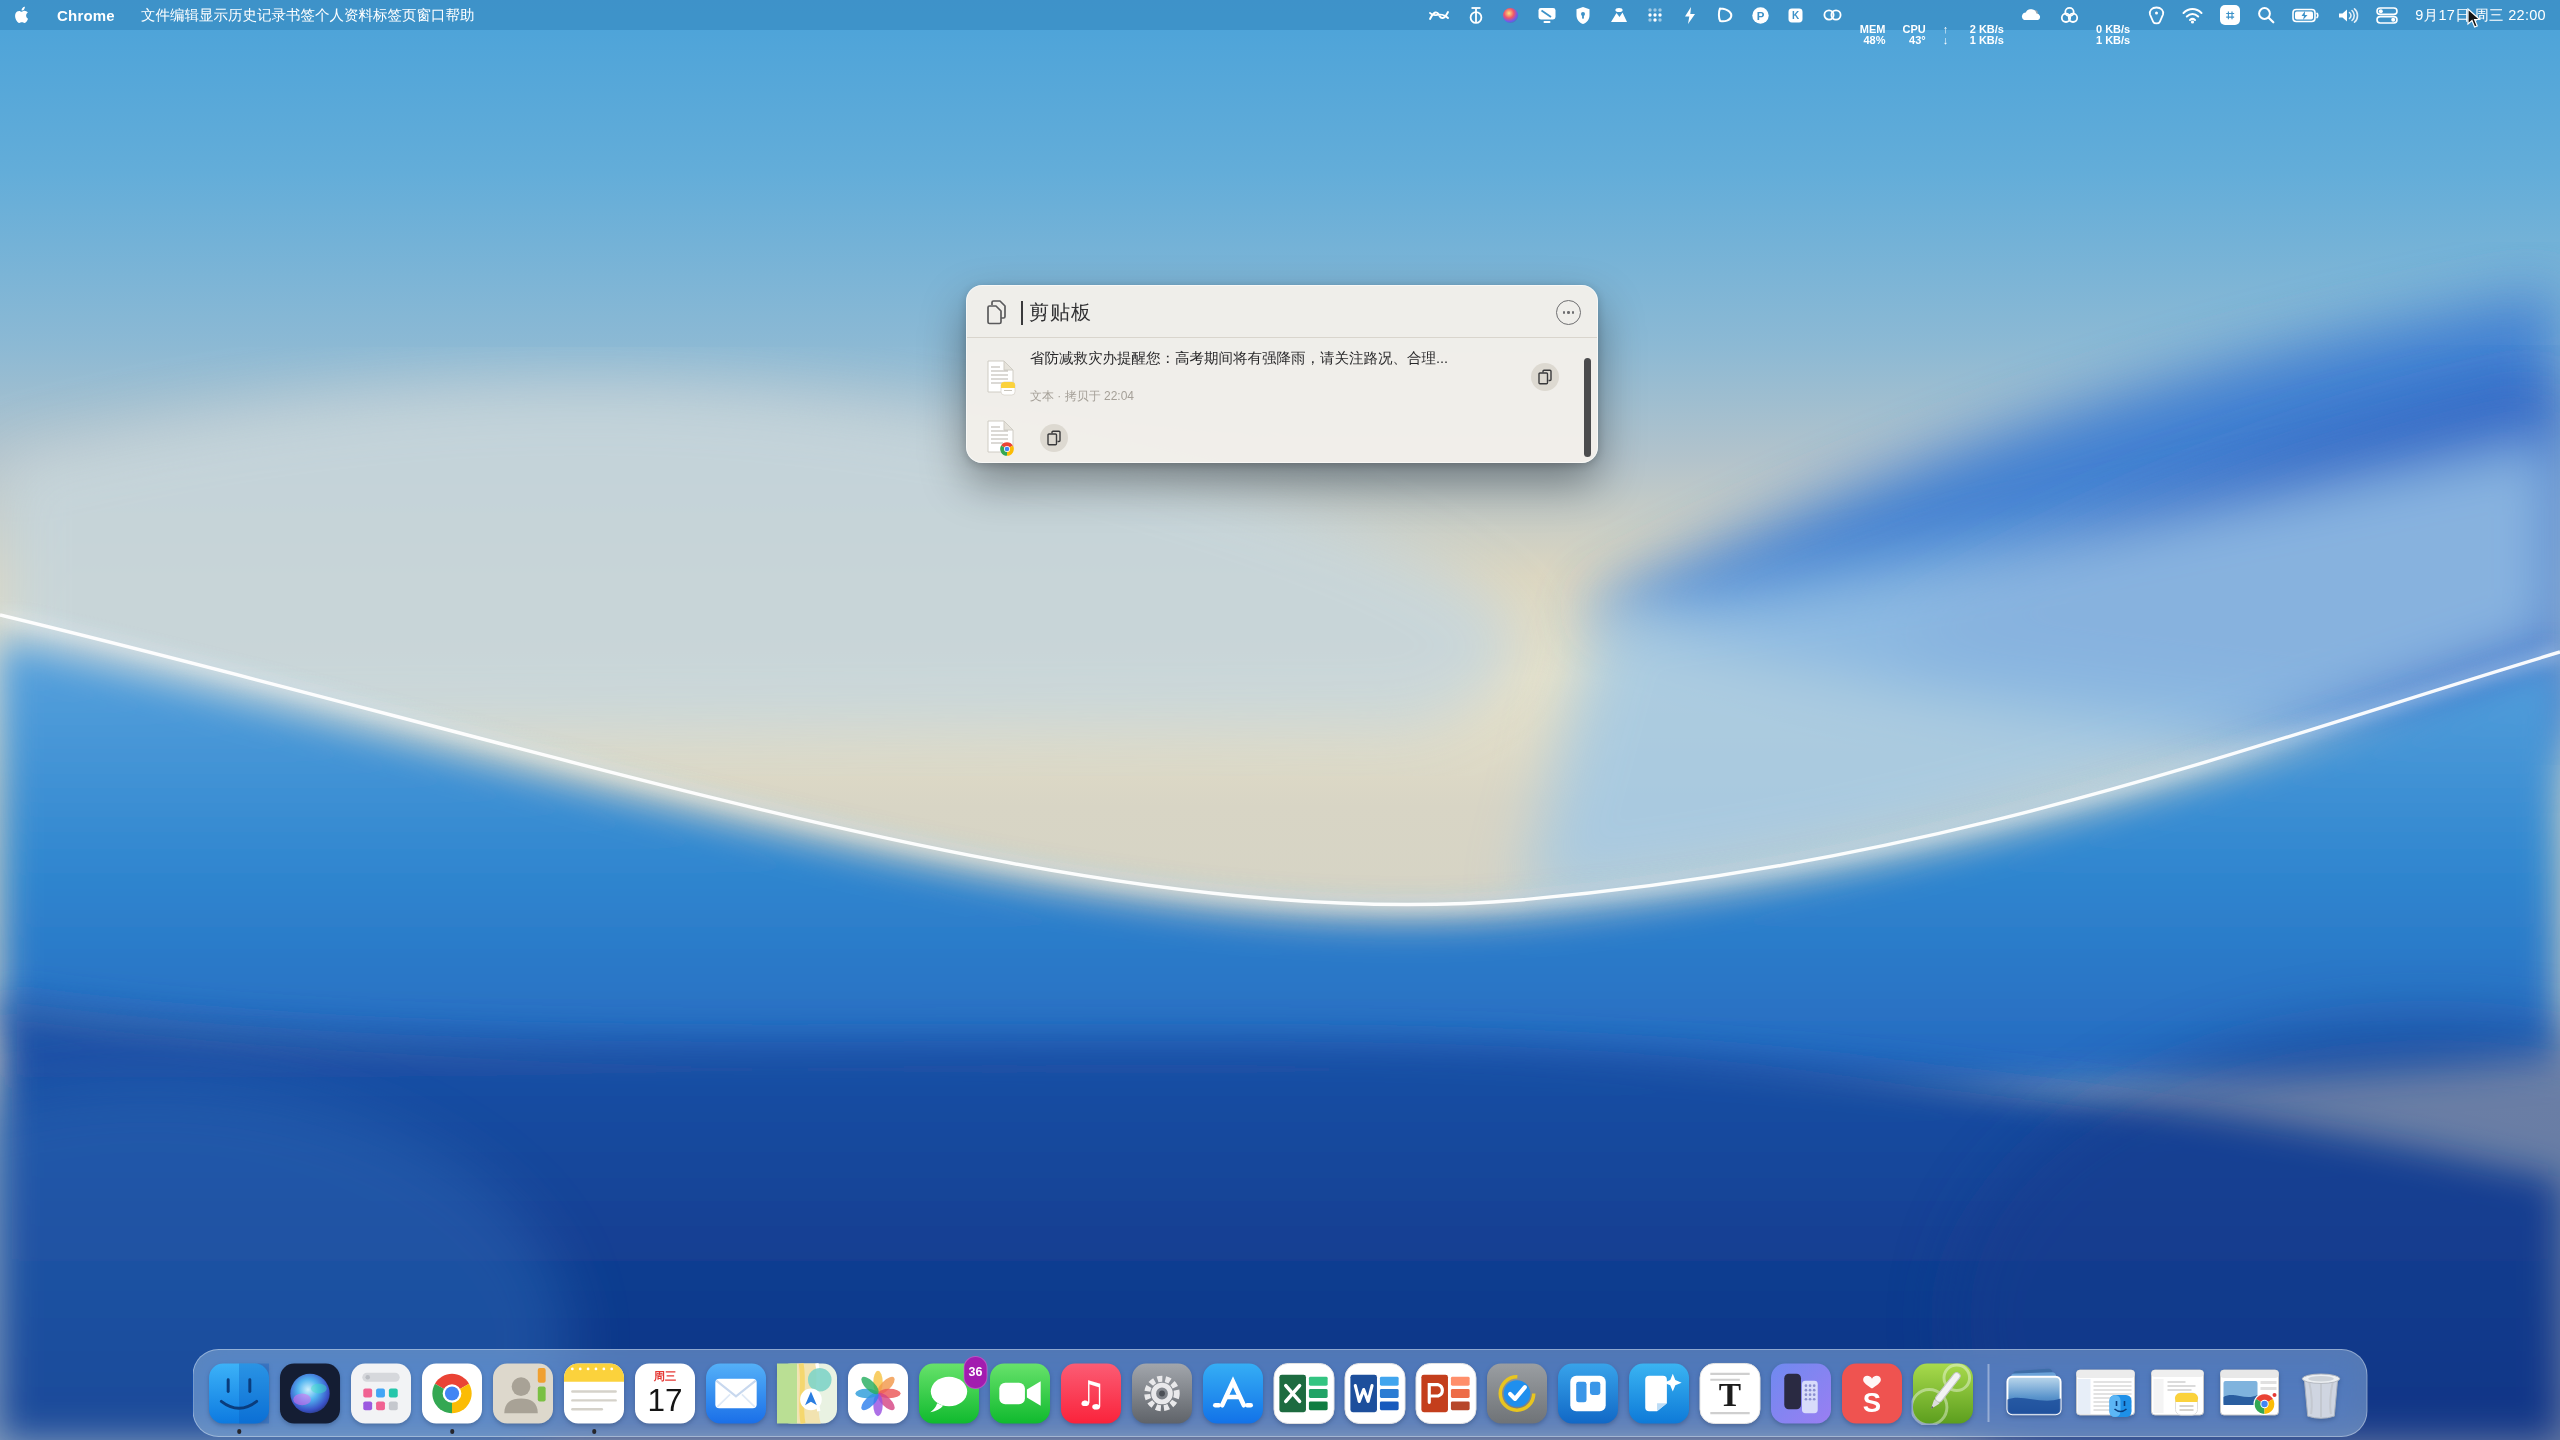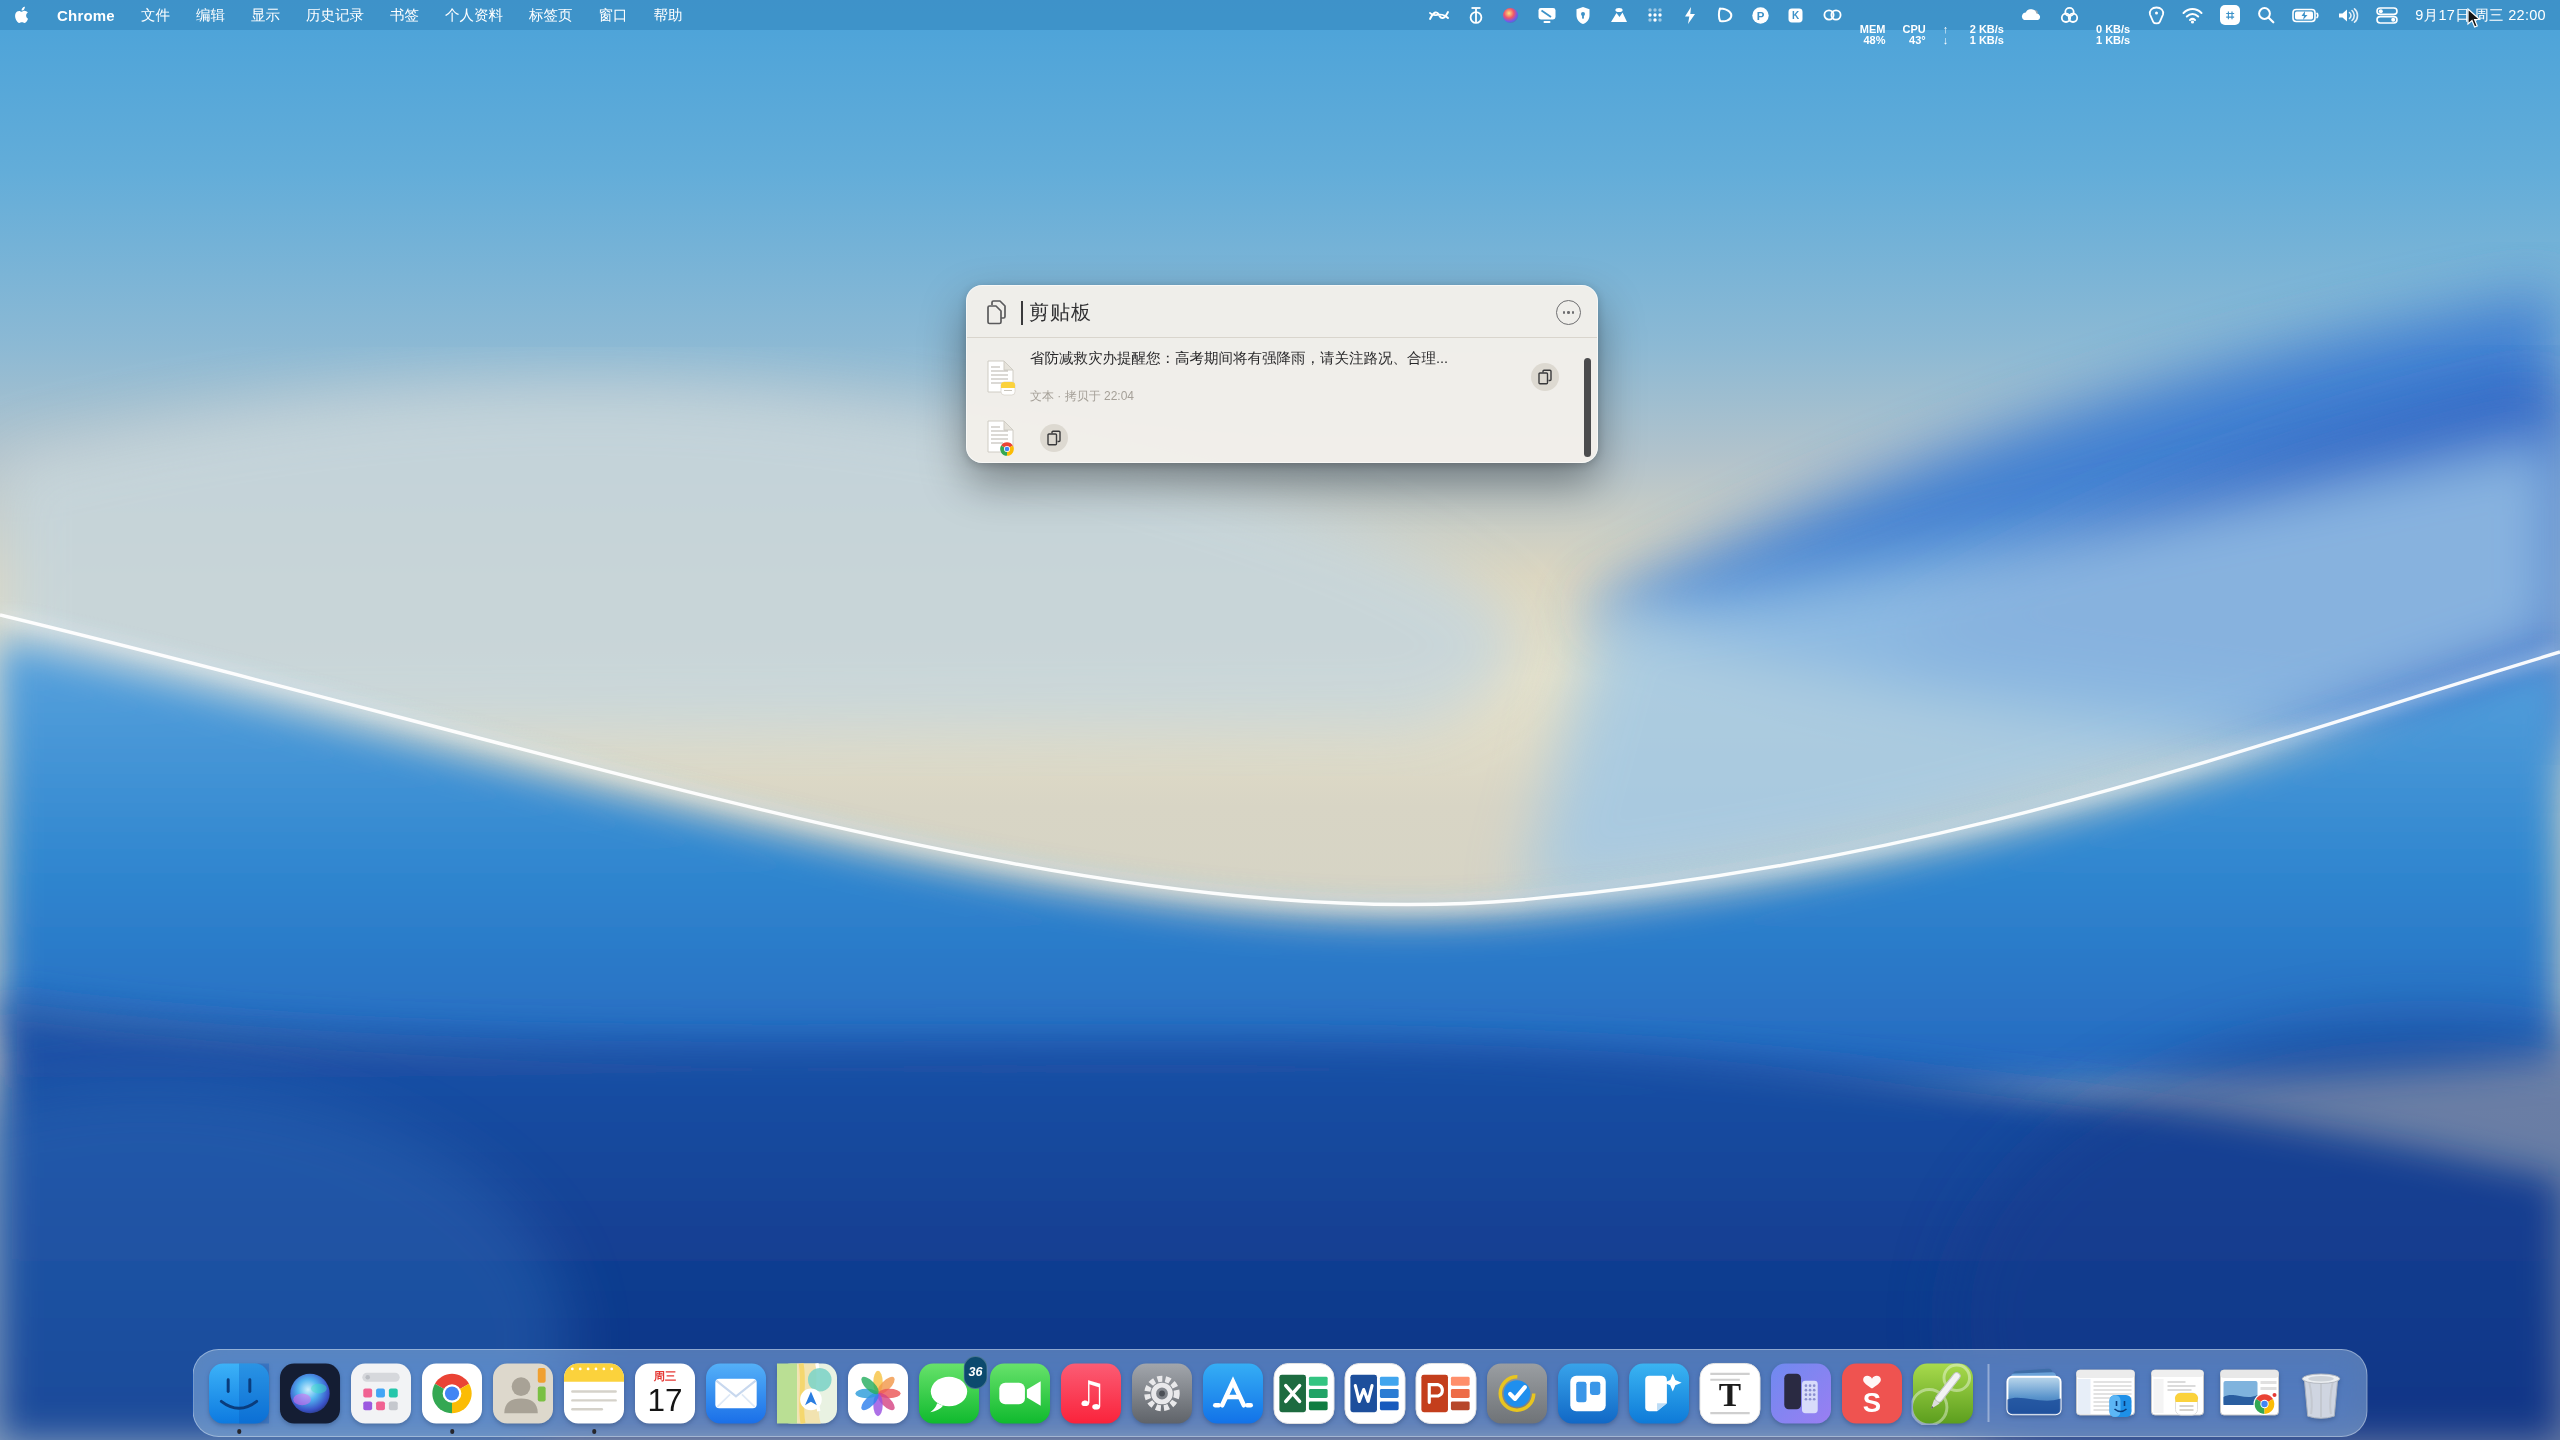--- a/index.html
+++ b/index.html
@@ -7,21 +7,21 @@
   .screen{position:relative;width:2560px;height:1440px;overflow:hidden;background:#4aa2d9;}
   .wallpaper{position:absolute;inset:0;z-index:0;}
 
   
   .menubar{position:absolute;top:0;left:0;right:0;height:30px;z-index:10;
     background:rgba(61,146,200,.96);display:flex;align-items:center;color:#fff;
     padding:0 14px;box-sizing:border-box;}
   .mb-left{display:flex;align-items:center;gap:26px;}
   .apple{width:17px;height:20px;display:flex;align-items:center;}
   .app-name{font-weight:bold;font-size:15px;letter-spacing:.2px;}
-  .menus{display:flex;gap:26px;}
+  .menus{display:flex;}
   .menu-item{font-size:14.5px;font-weight:500;white-space:nowrap;cursor:default;}
   .mb-right{margin-left:auto;display:flex;align-items:center;gap:17px;}
   .st{display:flex;align-items:center;justify-content:center;min-width:18px;height:24px;}
   .st svg{display:block;}
   .two{flex-direction:column;line-height:1.04;font-size:11px;font-weight:bold;
     align-items:flex-start;justify-content:center;margin-top:40px;}
   .two i{font-style:normal;display:block;}
   .two.right i{text-align:right;width:100%;}
   .date{font-size:14.5px;font-weight:500;white-space:nowrap;letter-spacing:.3px;}
   .ime-badge{width:20px;height:20px;border-radius:5px;background:#fff;color:#3d92c8;
@@ -58,23 +58,23 @@
     height:88px;display:flex;align-items:center;gap:8px;padding:0 14px;
     background:rgba(173,201,222,.45);border:1px solid rgba(255,255,255,.35);
     border-radius:26px;box-sizing:border-box;backdrop-filter:blur(18px) saturate(1.3);}
   .dock-item{position:relative;width:63px;height:63px;flex:0 0 auto;cursor:pointer;}
   .dock-item svg{display:block;width:100%;height:100%;filter:drop-shadow(0 2px 2px rgba(0,20,50,.25));}
   .dock-item.thumb{width:64px;height:52px;}
   .dock-divider{width:2px;height:58px;background:rgba(255,255,255,.38);margin:0 5px;flex:0 0 auto;}
   .run-dot{position:absolute;left:50%;transform:translateX(-50%);bottom:-9px;
     width:4.5px;height:4.5px;border-radius:50%;background:#26262b;}
   .dock-badge{position:absolute;top:-6px;right:-7px;min-width:23px;height:33px;border-radius:12px;
-    background:#0c4a6e;color:#fff;font-size:12.5px;font-weight:bold;display:flex;
+    background:#a21caf;color:#fff;font-size:12.5px;font-weight:bold;display:flex;
     align-items:center;justify-content:center;padding:0 4px;box-sizing:border-box;
-    border:1px solid rgba(255,255,255,.25);font-style:italic;}
+    border:1px solid rgba(255,255,255,.25);}
 </style>
 </head>
 <body>
 
 <div class="screen">
 
   <svg class="wallpaper" viewBox="0 0 2560 1440" preserveAspectRatio="none">
     <defs>
       <linearGradient id="sky" x1="0" y1="0" x2="0" y2="1">
         <stop offset="0" stop-color="#4aa2d9"></stop>

